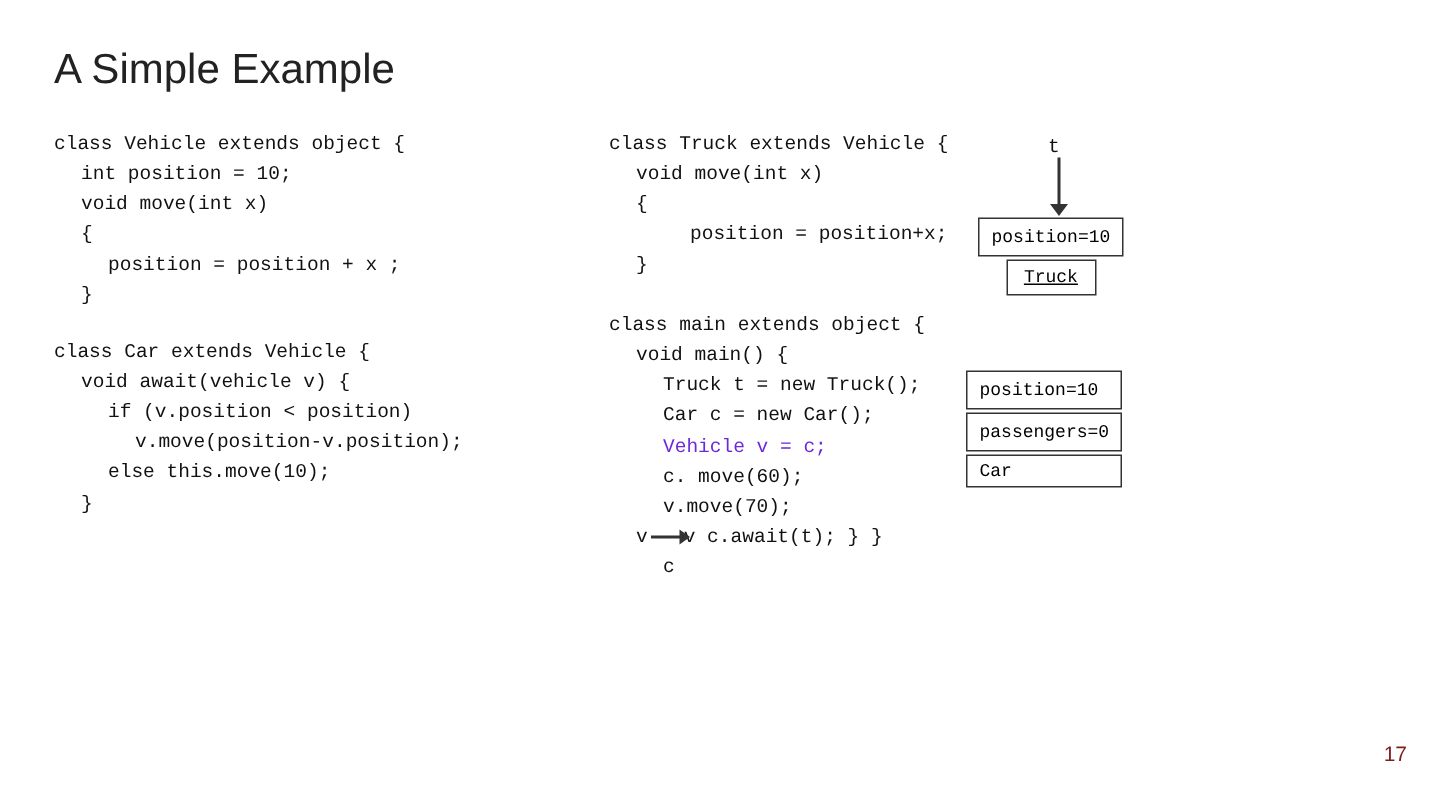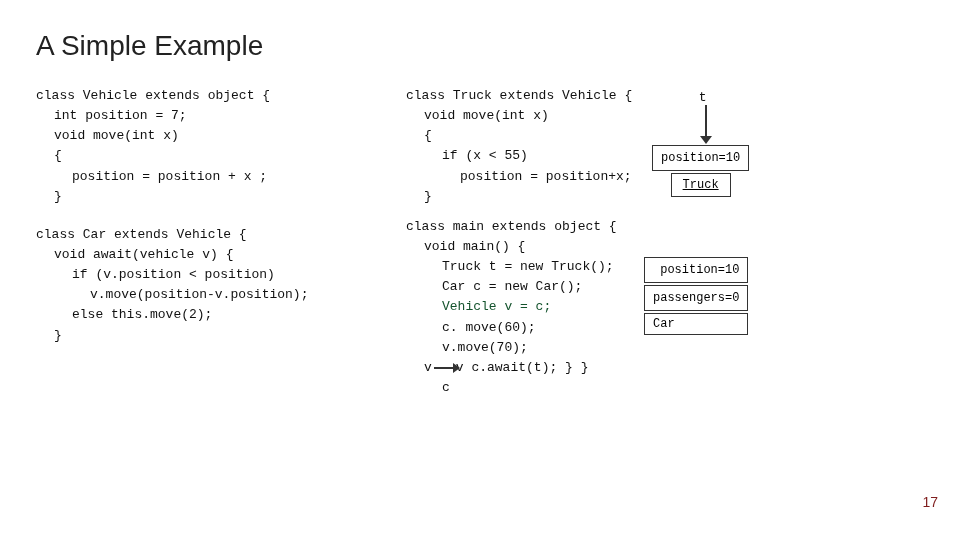--- a/index.html
+++ b/index.html
@@ -45,21 +45,21 @@
     .code-block .indent1 { padding-left: 18px; }
     .code-block .indent2 { padding-left: 36px; }
     .code-block .indent3 { padding-left: 54px; }
     .section-gap { margin-top: 18px; }
 
     
     .mem-box {
       border: 1.5px solid #333;
       font-family: 'Courier New', Courier, monospace;
       font-size: 12px;
-      text-align: right;
+      text-align: left;
       padding: 3px 8px;
       min-width: 90px;
       background: #fff;
       line-height: 1.5;
     }
     .t-label {
       font-family: 'Courier New', Courier, monospace;
       font-size: 13px;
       margin-left: 4px;
       color: #111;
@@ -74,21 +74,21 @@
     .arrow-down::after {
       content: '';
       position: absolute;
       bottom: -7px;
       left: -5px;
       border-left: 6px solid transparent;
       border-right: 6px solid transparent;
       border-top: 8px solid #333;
     }
 
-    .green-text { color: #14532d; }
+    .green-text { color: #6d28d9; }
 
     .right-bottom-boxes {
       display: flex;
       flex-direction: column;
       gap: 2px;
     }
 
     .page-number {
       position: absolute;
       bottom: 14px;
@@ -122,45 +122,44 @@
 
 <div class="slide-container">
 
   <h1 class="slide-title">A Simple Example</h1>
 
   <div class="content-area">
 
     <div class="left-col">
       <div class="code-block">
         <div>class Vehicle extends object {</div>
-        <div class="indent1">int position = 7;</div>
+        <div class="indent1">int position = 10;</div>
         <div class="indent1">void move(int x)</div>
         <div class="indent1">{</div>
         <div class="indent2">position = position + x ;</div>
         <div class="indent1">}</div>
       </div>
 
       <div class="code-block section-gap">
         <div>class Car extends Vehicle {</div>
         <div class="indent1">void await(vehicle v) {</div>
         <div class="indent2">if  (v.position &lt; position)</div>
         <div class="indent3">v.move(position-v.position);</div>
-        <div class="indent2">else this.move(2);</div>
+        <div class="indent2">else this.move(10);</div>
         <div class="indent1">}</div>
       </div>
     </div>
 
     <div class="right-col">
 
       <div style="display:flex; gap:16px; align-items:flex-start; margin-bottom:10px;">
         <div class="code-block" style="min-width:230px;">
           <div>class Truck extends Vehicle {</div>
           <div class="indent1">void move(int x)</div>
           <div class="indent1">{</div>
-          <div class="indent2">if (x &lt; 55)</div>
           <div class="indent3">position = position+x;</div>
           <div class="indent1">}</div>
         </div>
 
         <div style="display:flex; flex-direction:column; align-items:center; margin-top: 4px;">
           <span class="t-label">t</span>
           <div class="arrow-down"></div>
           <div class="mem-box" style="margin-top:8px;">position=10</div>
           <div class="truck-label" style="margin-top:2px;text-decoration:underline;">Truck</div>
         </div>

